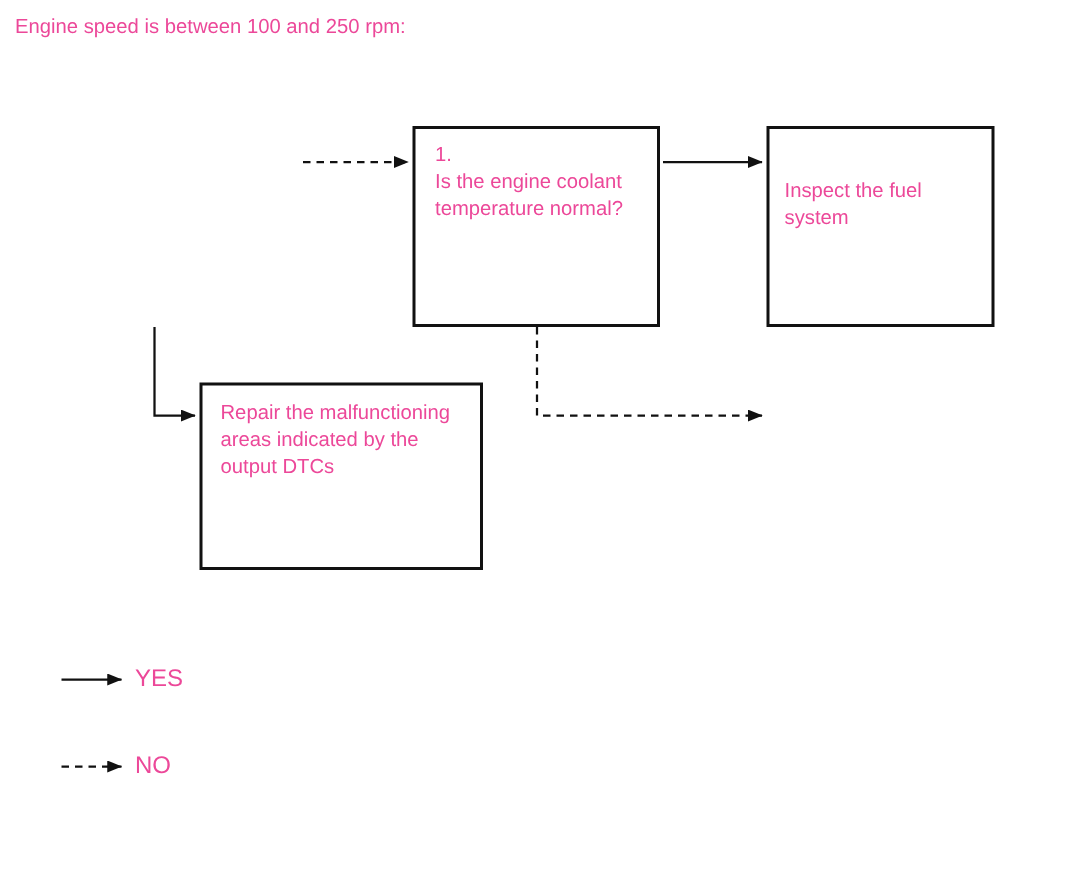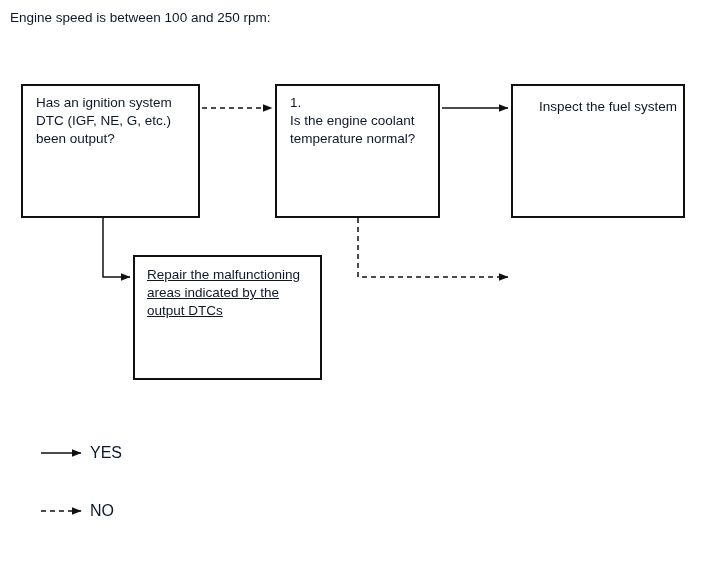--- a/index.html
+++ b/index.html
@@ -6,21 +6,21 @@
     margin: 0;
     padding: 0;
     background: #ffffff;
   }
   .canvas {
     position: relative;
     width: 713px;
     height: 581px;
     background: #ffffff;
     font-family: "Liberation Sans", sans-serif;
-    color: #0f172a;
+    color: #ec4899;
     overflow: hidden;
   }
   .page-title {
     position: absolute;
     left: 10px;
     top: 9px;
     font-size: 13.5px;
     line-height: 18px;
     white-space: nowrap;
   }
@@ -28,22 +28,22 @@
     position: absolute;
     box-sizing: border-box;
     border: 2px solid #111111;
     background: #ffffff;
     font-size: 13.5px;
     line-height: 18px;
     white-space: pre-line;
   }
   .node-ignition   { left: 21px;  top: 84px;  width: 179px; height: 134px; padding: 8px 6px 0 13px; }
   .node-coolant    { left: 275px; top: 84px;  width: 165px; height: 134px; padding: 8px 6px 0 13px; }
-  .node-fuel       { left: 511px; top: 84px;  width: 174px; height: 134px; padding: 12px 6px 0 10px; text-align: right; }
-  .node-repair     { left: 133px; top: 255px; width: 189px; height: 125px; padding: 9px 6px 0 12px; text-decoration: underline; }
+  .node-fuel       { left: 511px; top: 84px;  width: 152px; height: 134px; padding: 32px 6px 0 10px; }
+  .node-repair     { left: 133px; top: 255px; width: 189px; height: 125px; padding: 9px 6px 0 12px; }
   .node-replace    { left: 511px; top: 255px; width: 172px; height: 125px; padding: 8px 6px 0 20px; }
   .edges-svg {
     position: absolute;
     left: 0;
     top: 0;
     width: 713px;
     height: 581px;
   }
   .edge {
     stroke: #111111;
@@ -82,23 +82,20 @@
 
     <path class="edge" d="M103,218 L103,277 L130,277" marker-end="url(#arrowhead)"></path>
 
     <path class="edge dashed" d="M358,218 L358,277 L508,277" marker-end="url(#arrowhead)"></path>
 
     <path class="edge" d="M41,453 L81,453" marker-end="url(#arrowhead)"></path>
 
     <path class="edge dashed" d="M41,511 L81,511" marker-end="url(#arrowhead)"></path>
   </svg>
 
-  <div class="node node-ignition">Has an ignition system
-DTC (IGF, NE, G, etc.)
-been output?</div>
 
   <div class="node node-coolant">1.
 Is the engine coolant
 temperature normal?</div>
 
   <div class="node node-fuel">Inspect the fuel system</div>
 
   <div class="node node-repair">Repair the malfunctioning
 areas indicated by the
 output DTCs</div>

